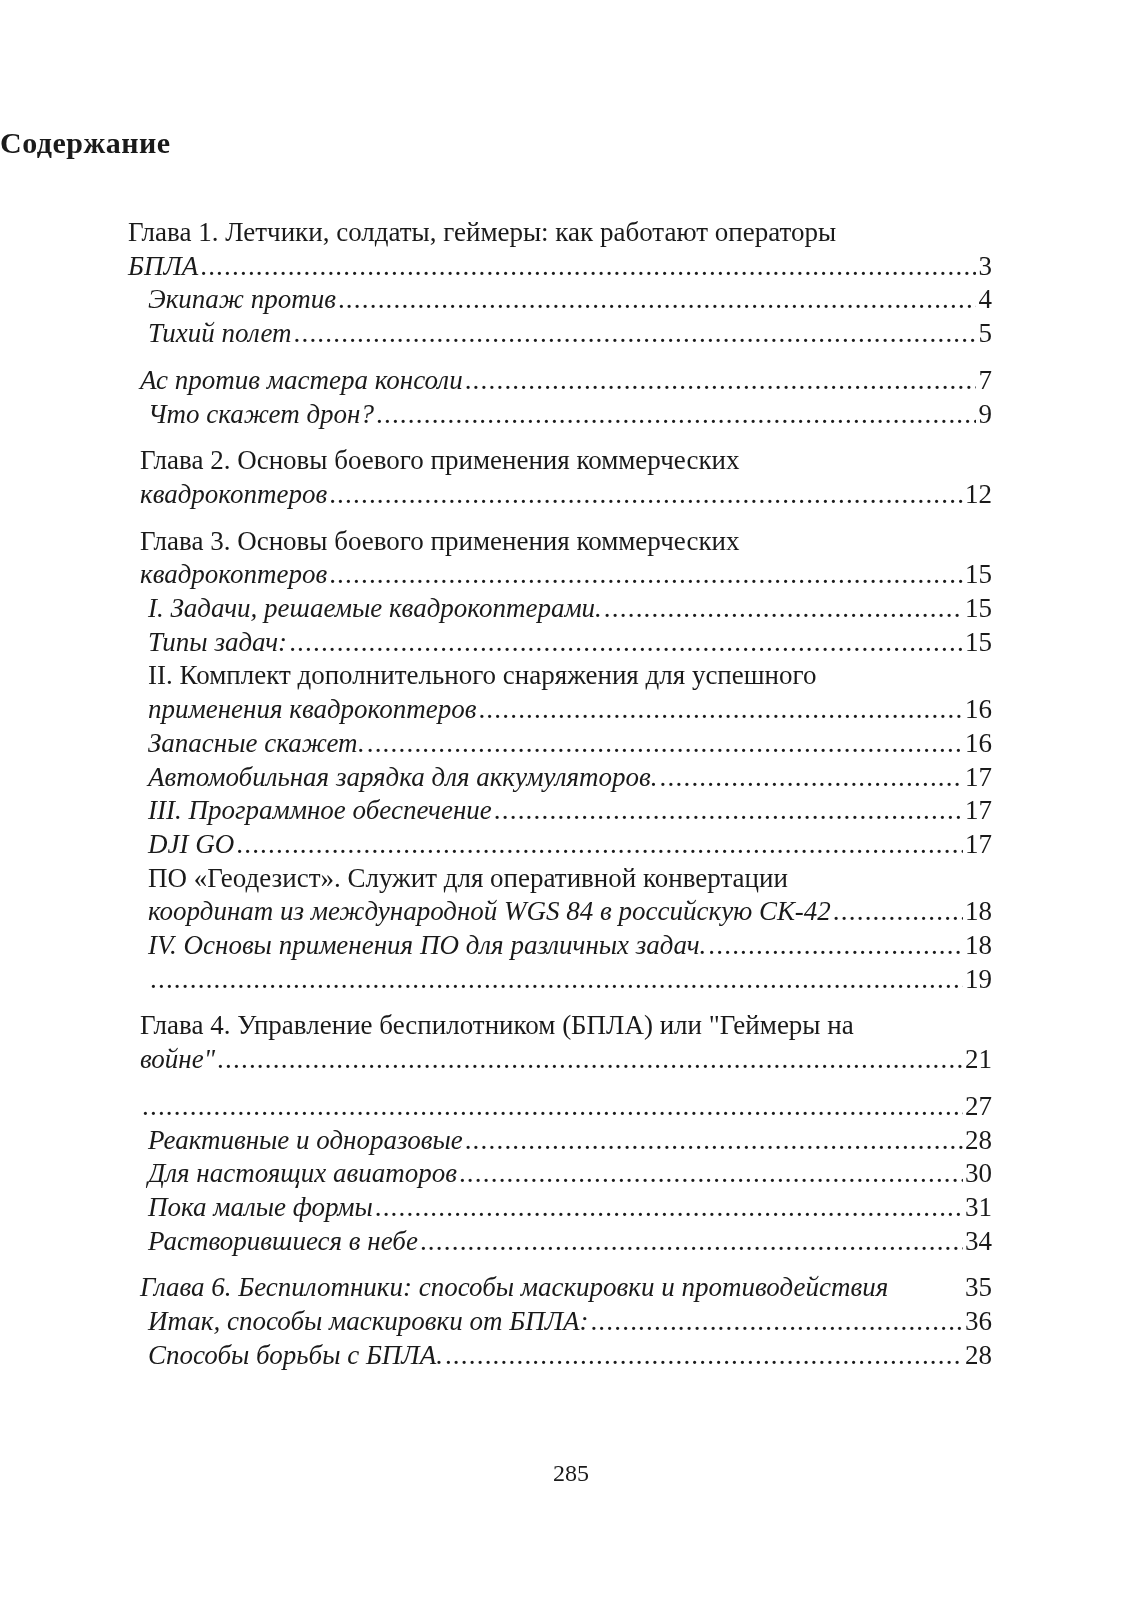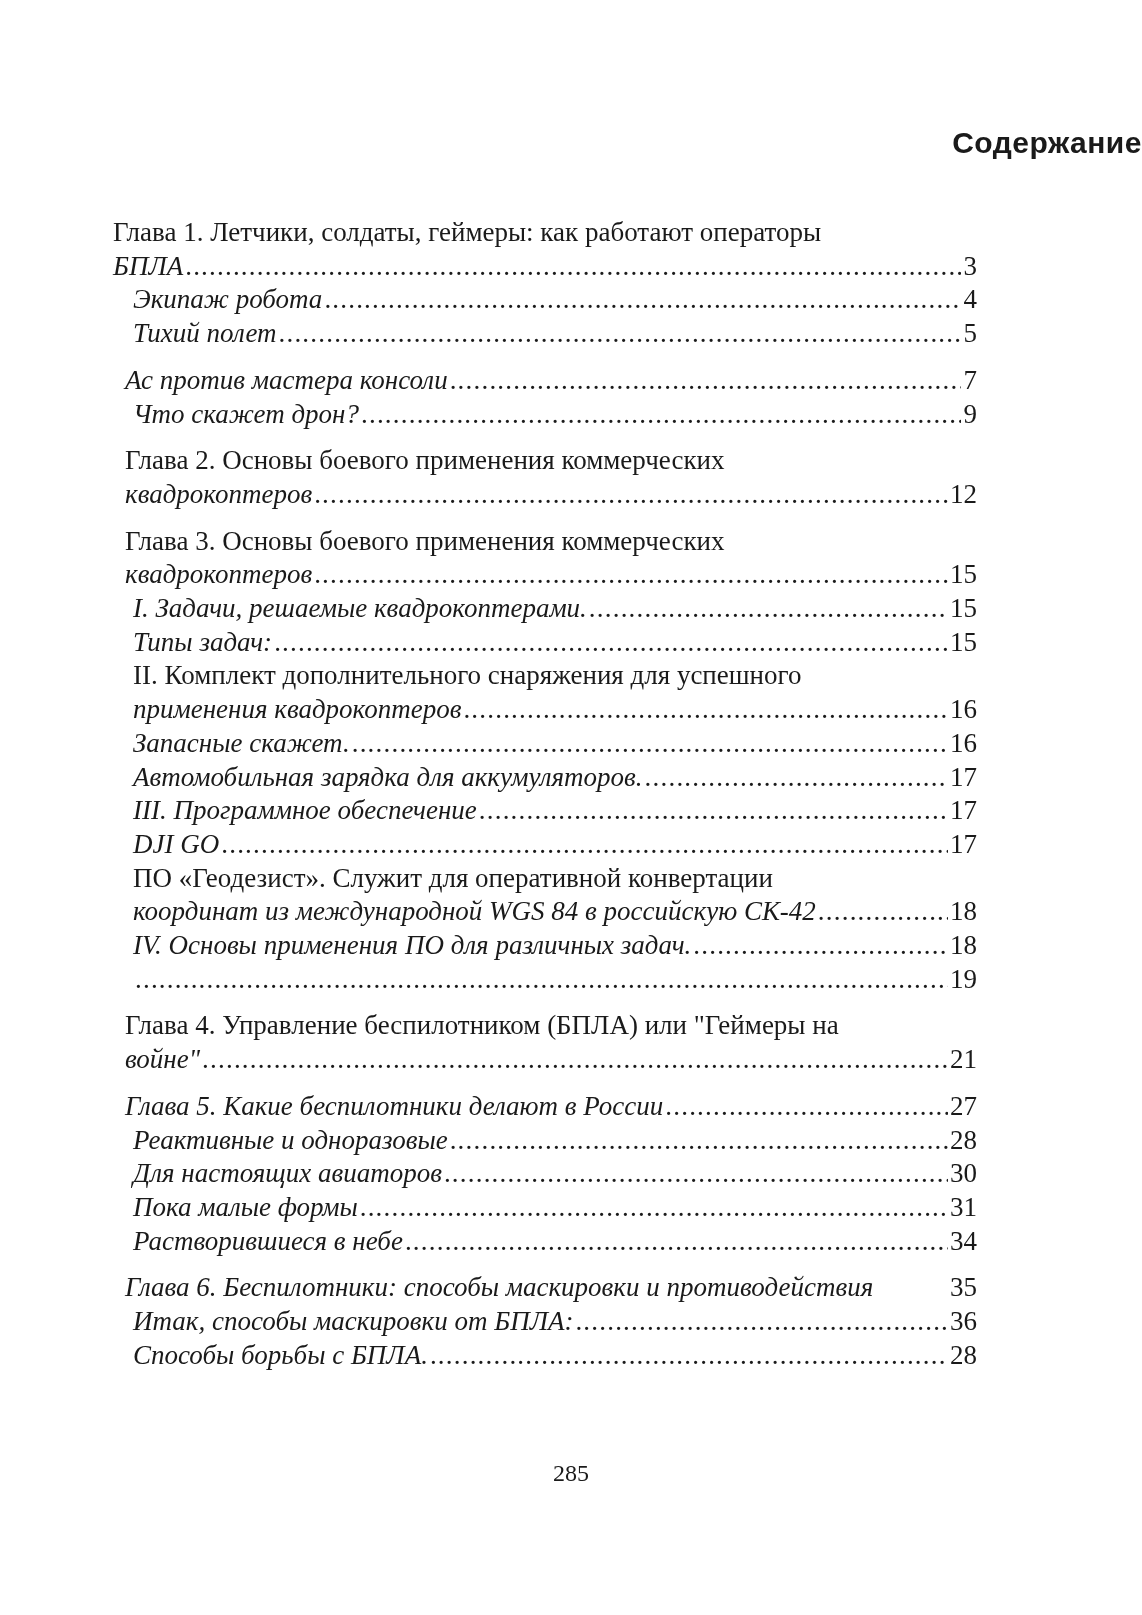--- a/index.html
+++ b/index.html
@@ -1,21 +1,21 @@
 <!DOCTYPE html>
 <html><head>
 <meta charset="utf-8">
 <style>
   html, body { margin: 0; padding: 0; background: #ffffff; }
   body { width: 1142px; height: 1615px; position: relative; overflow: hidden; color: #1a1a1a; }
   .title {
-    position: absolute; left: 0; width: 1142px; top: 126px; text-align: right;
-    font-family: Liberation Sans, sans-serif; font-weight: bold; font-size: 30px; letter-spacing: 0.5px;
+    position: absolute; left: 0; width: 1142px; top: 126px; text-align: left;
+    font-family: Liberation Serif, serif; font-weight: bold; font-size: 30px; letter-spacing: 0.5px;
   }
-  .toc { position: absolute; left: 113px; width: 864px; top: 216px; }
+  .toc { position: absolute; left: 128px; width: 864px; top: 216px; }
   .entry {
     font-family: "Liberation Serif", serif; font-size: 27px; line-height: 33.7px;
     position: relative; white-space: nowrap;
   }
   .entry.sub { padding-left: 20px; }
   .entry.gap { margin-top: 13px; margin-left: 12px; }
   .lead-line { display: flex; align-items: baseline; }
   .lead-text { flex: 0 0 auto; font-style: italic; }
   .dots { flex: 1 1 auto; overflow: hidden; white-space: nowrap; margin: 0 2px; }
   .dots::after { content: "........................................................................................................................................................................................................................................................................................"; letter-spacing: 1.2px; }
@@ -34,21 +34,21 @@
 
   <div class="entry">
     <div>Глава 1.  Летчики, солдаты, геймеры:  как работают операторы</div>
     <div class="lead-line">
       <span class="lead-text">БПЛА</span>
       <span class="dots"></span>
       <span class="pg">3</span>
     </div>
   </div>
   <div class="entry sub lead-line">
-    <span class="lead-text">Экипаж робота</span>
+    <span class="lead-text">Экипаж против</span>
     <span class="dots"></span>
     <span class="pg">4</span>
   </div>
   <div class="entry sub lead-line">
     <span class="lead-text">Тихий полет</span>
     <span class="dots"></span>
     <span class="pg">5</span>
   </div>
 
   <div class="entry gap lead-line">
@@ -138,21 +138,20 @@
   <div class="entry gap">
     <div>Глава 4.  Управление беспилотником (БПЛА)  или "Геймеры на</div>
     <div class="lead-line">
       <span class="lead-text">войне"</span>
       <span class="dots"></span>
       <span class="pg">21</span>
     </div>
   </div>
 
   <div class="entry gap lead-line">
-    <span class="lead-text">Глава 5.  Какие беспилотники делают в России</span>
     <span class="dots"></span>
     <span class="pg">27</span>
   </div>
   <div class="entry sub lead-line">
     <span class="lead-text">Реактивные и одноразовые </span>
     <span class="dots"></span>
     <span class="pg">28</span>
   </div>
   <div class="entry sub lead-line">
     <span class="lead-text">Для настоящих авиаторов </span>

